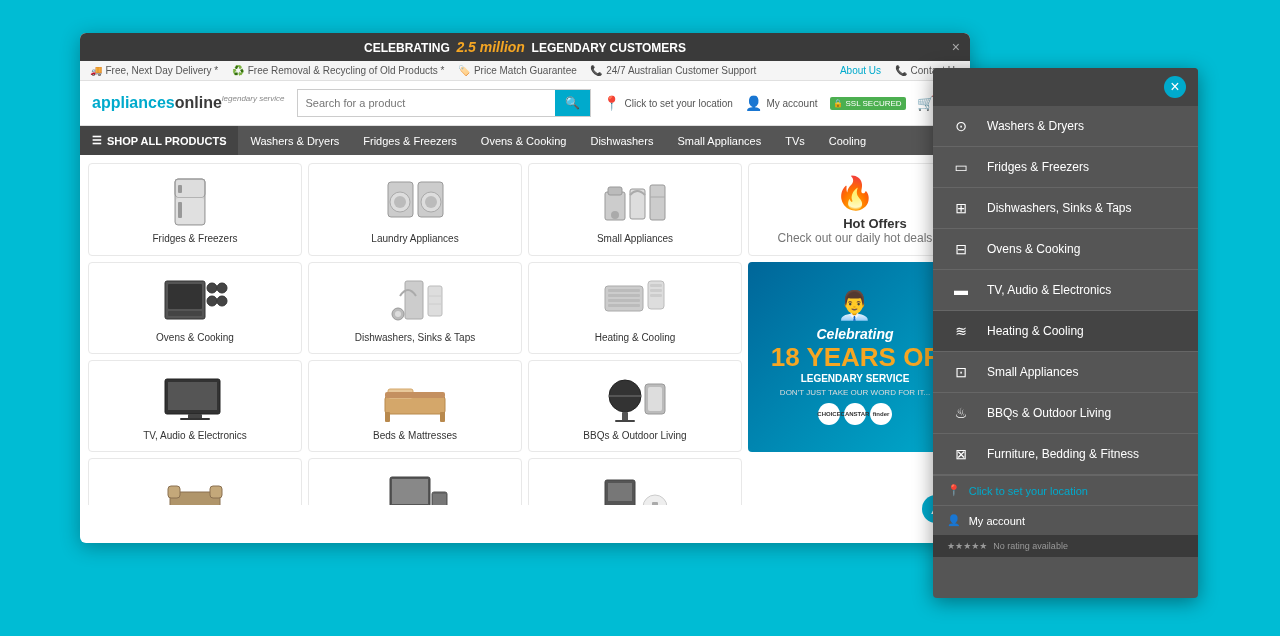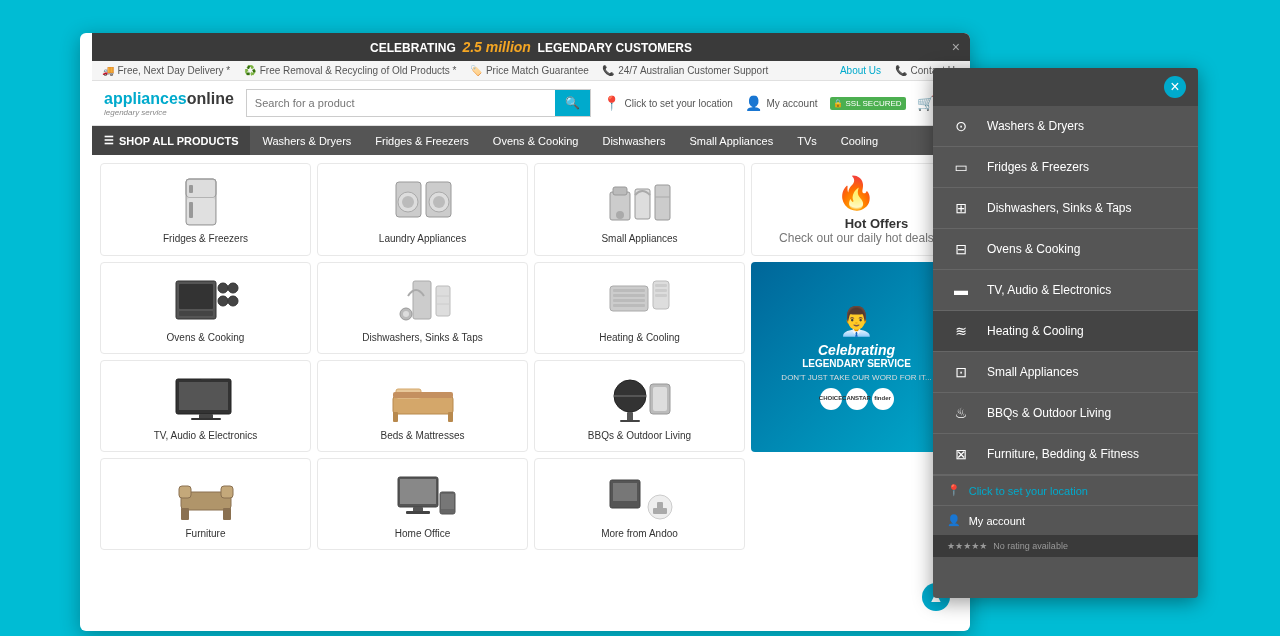--- a/index.html
+++ b/index.html
@@ -10,28 +10,27 @@
       height: 636px;
       overflow: hidden;
       display: flex;
       align-items: center;
       justify-content: center;
     }
 
     .main-window {
       background: #fff;
       width: 890px;
-      height: 598px;
+      height: 510px;
       border-radius: 6px;
       overflow: hidden;
       position: absolute;
       left: 80px;
       top: 33px;
       box-shadow: 0 4px 20px rgba(0,0,0,0.3);
-      padding-left: 12px;
     }
 
     
     .promo-banner {
       background: #3a3a3a;
       color: #fff;
       text-align: center;
       padding: 6px 30px;
       font-size: 12px;
       position: relative;
@@ -73,21 +72,21 @@
     
     .header {
       display: flex;
       align-items: center;
       padding: 8px 12px;
       gap: 12px;
       border-bottom: 1px solid #e0e0e0;
     }
     .logo-area {
       display: flex;
-      flex-direction: column;
+      flex-direction: row;
       min-width: 120px;
     }
     .logo-text {
       font-size: 16px;
       font-weight: bold;
       color: #00aacc;
     }
     .logo-text span { color: #3a3a3a; }
     .logo-sub { font-size: 8px; color: #888; font-style: italic; }
     .search-bar {
@@ -513,20 +512,21 @@
               <rect x="50" y="13" width="12" height="3" rx="1" fill="#ccc"></rect>
               <rect x="50" y="18" width="12" height="3" rx="1" fill="#ccc"></rect>
             </svg>
         </div>
         <span class="item-label">Heating &amp; Cooling</span>
       </div>
 
       <div class="promo-cell" style="grid-row: span 2;">
         <div style="font-size:28px;margin-bottom:4px;">👨‍💼</div>
         <div style="font-size:14px;font-style:italic;font-weight:bold;">Celebrating</div>
+        <div style="font-size:26px;font-weight:bold;color:#f5a623;">18 YEARS OF</div>
         <div style="font-size:10px;font-weight:bold;">LEGENDARY SERVICE</div>
         <div style="font-size:8px;color:#ddd;margin-top:4px;text-align:right;">DON'T JUST TAKE OUR WORD FOR IT...</div>
         <div class="badges">
           <div class="badge">CHOICE</div>
           <div class="badge">CANSTAR</div>
           <div class="badge">finder</div>
         </div>
       </div>
 
       <div class="grid-item">

